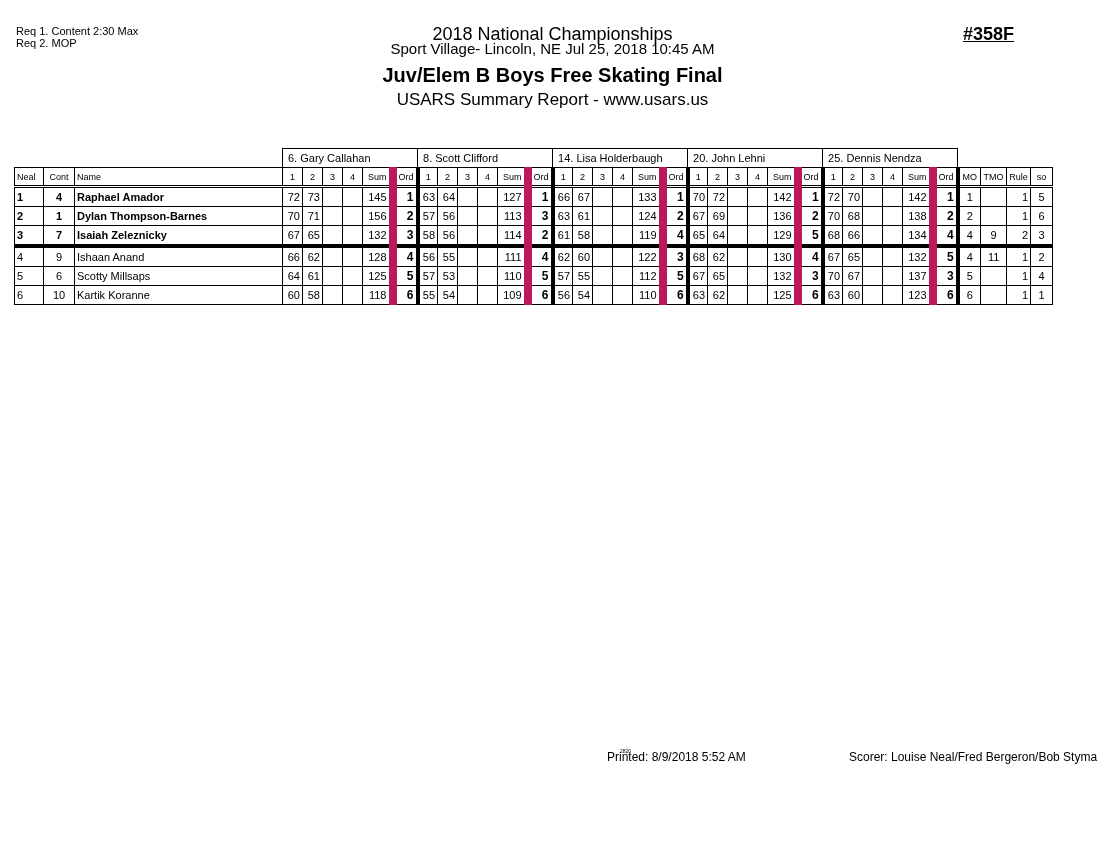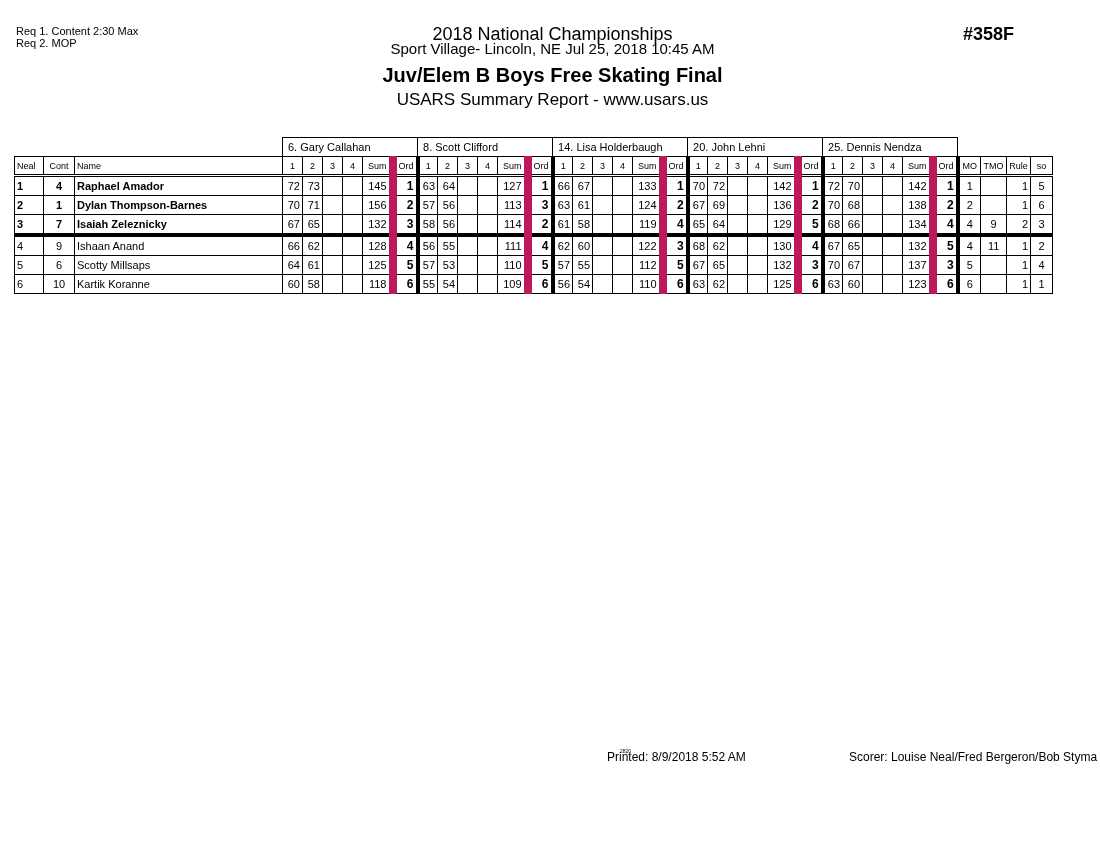--- a/index.html
+++ b/index.html
@@ -3,23 +3,23 @@
 <meta charset="utf-8">
 <style>
   html, body { margin:0; padding:0; background:#ffffff; }
   body { width:1100px; height:850px; position:relative; overflow:hidden; font-family:"Liberation Sans", sans-serif; color:#000; }
   .req { position:absolute; left:16px; font-size:11px; line-height:12px; }
   .hdr { position:absolute; left:300px; width:505px; text-align:center; }
   .h1 { top:24px; font-size:18px; font-weight:normal; }
   .h2 { top:40px; font-size:15px; }
   .h3 { top:64px; font-size:20px; font-weight:bold; }
   .h4 { top:90px; font-size:17px;text-align:center; }
-  .code { position:absolute; left:963px; top:24px; font-size:18px; font-weight:bold; }
-
-  table.res { position:absolute; left:14px; top:137px; border-collapse:collapse; table-layout:fixed; font-size:11px; }
+  .code { position:absolute; left:963px; top:24px; font-size:18px; font-weight:bold;text-decoration:underline; }
+
+  table.res { position:absolute; left:14px; top:148px; border-collapse:collapse; table-layout:fixed; font-size:11px; }
   table.res td { border:1px solid #000; padding:0 2px; height:18px; white-space:nowrap; overflow:hidden; }
   table.res tr.jrow td { height:18px; font-size:11px; }
   table.res tr.jrow td.blank { border:none; }
   table.res tr.jrow td.jname { padding-left:5px; }
   table.res tr.colhdr td { font-size:9px; height:17px; border-bottom:3px double #000; }
   table.res td.c { text-align:center; }
   table.res td.r { text-align:right; }
   table.res td.ord { border-left:8px solid #be185d; text-align:right; font-weight:bold; font-size:12px; }
   table.res tr.colhdr td.ord { font-weight:normal; font-size:9px; text-align:left; }
   table.res td.thickL { border-left:4px solid #000; }

